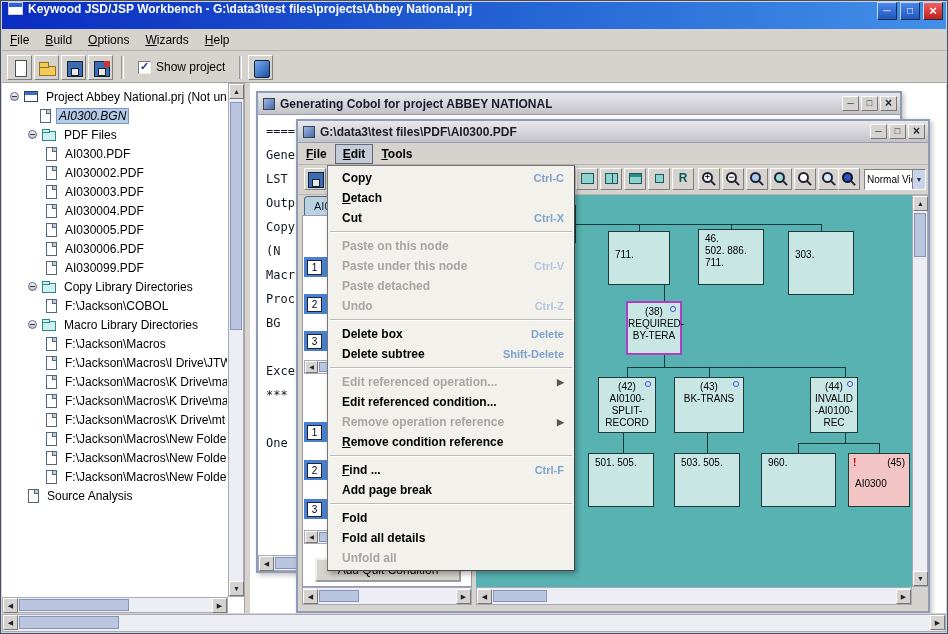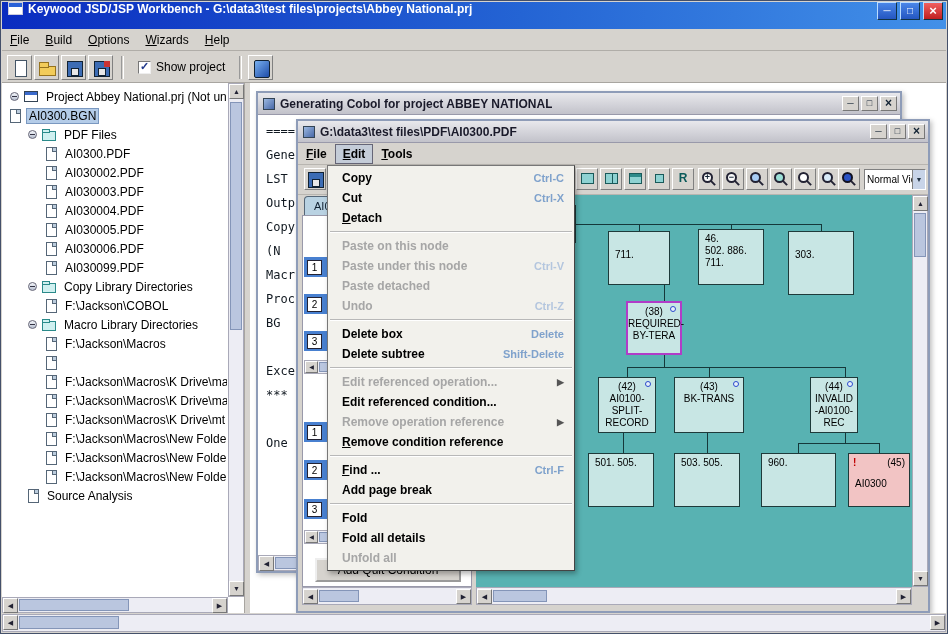--- a/index.html
+++ b/index.html
@@ -171,21 +171,21 @@
       </span>
   </div>
 
   <div class="treepanel">
     <div id="tree-list">
         <div class="tree-row" style="padding-left: 8px;">
           <span class="knob"></span>
           <span class="ticon ti-project"></span>
           <span class="tlabel">Project Abbey National.prj  (Not unde</span>
         </div>
-        <div class="tree-row" style="padding-left: 8px;">
+        <div class="tree-row" style="padding-left: 38px; font-style: italic;">
           <span class="ticon ti-doc"></span>
           <span class="tlabel sel">AI0300.BGN</span>
         </div>
         <div class="tree-row" style="padding-left: 26px;">
           <span class="knob"></span>
           <span class="ticon ti-folder"></span>
           <span class="tlabel">PDF Files</span>
         </div>
         <div class="tree-row" style="padding-left: 44px;">
           <span class="ticon ti-doc"></span>
@@ -228,20 +228,21 @@
           <span class="knob"></span>
           <span class="ticon ti-folder"></span>
           <span class="tlabel">Macro Library Directories</span>
         </div>
         <div class="tree-row" style="padding-left: 44px;">
           <span class="ticon ti-doc"></span>
           <span class="tlabel">F:\Jackson\Macros</span>
         </div>
         <div class="tree-row" style="padding-left: 44px;">
           <span class="ticon ti-doc"></span>
+          <span class="tlabel">F:\Jackson\Macros\I Drive\JTW</span>
         </div>
         <div class="tree-row" style="padding-left: 44px;">
           <span class="ticon ti-doc"></span>
           <span class="tlabel">F:\Jackson\Macros\K Drive\ma</span>
         </div>
         <div class="tree-row" style="padding-left: 44px;">
           <span class="ticon ti-doc"></span>
           <span class="tlabel">F:\Jackson\Macros\K Drive\ma</span>
         </div>
         <div class="tree-row" style="padding-left: 44px;">
@@ -501,25 +502,25 @@
       </div>
     </div>
   </div>
 
   <div class="popup" id="edit-menu-items">
       <div class="pitem">
         <span class="plabel">Copy</span>
         <span class="pshort">Ctrl-C</span>
       </div>
       <div class="pitem">
+        <span class="plabel"><u>D</u>etach</span>
+      </div>
+      <div class="pitem">
         <span class="plabel">Cut</span>
         <span class="pshort">Ctrl-X</span>
-      </div>
-      <div class="pitem">
-        <span class="plabel"><u>D</u>etach</span>
       </div>
       <div class="psep"></div>
       <div class="pitem disabled">
         <span class="plabel">Paste on this node</span>
       </div>
       <div class="pitem disabled">
         <span class="plabel">Paste under this node</span>
         <span class="pshort">Ctrl-V</span>
       </div>
       <div class="pitem disabled">

